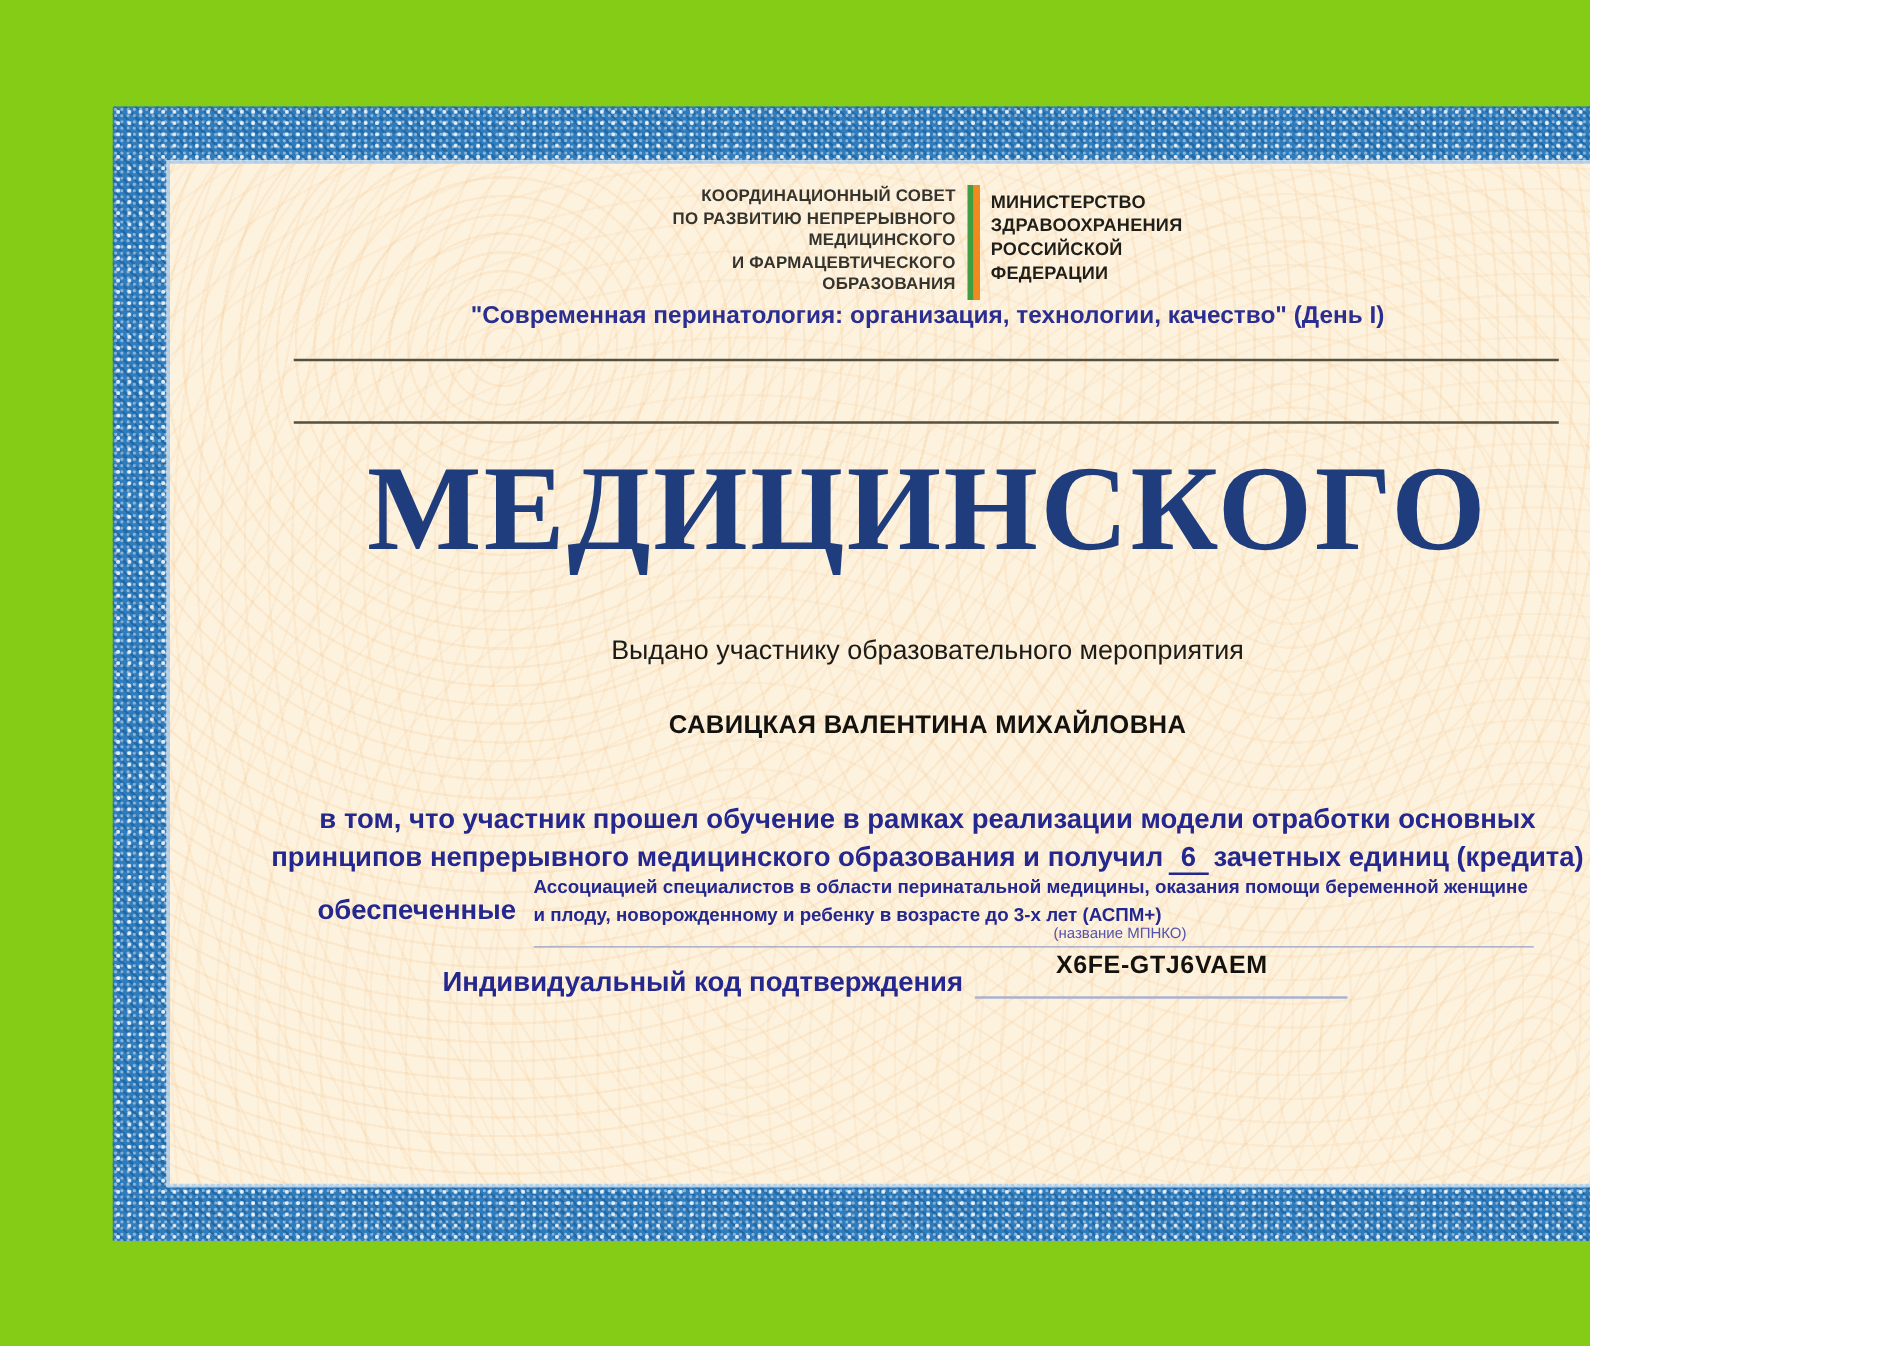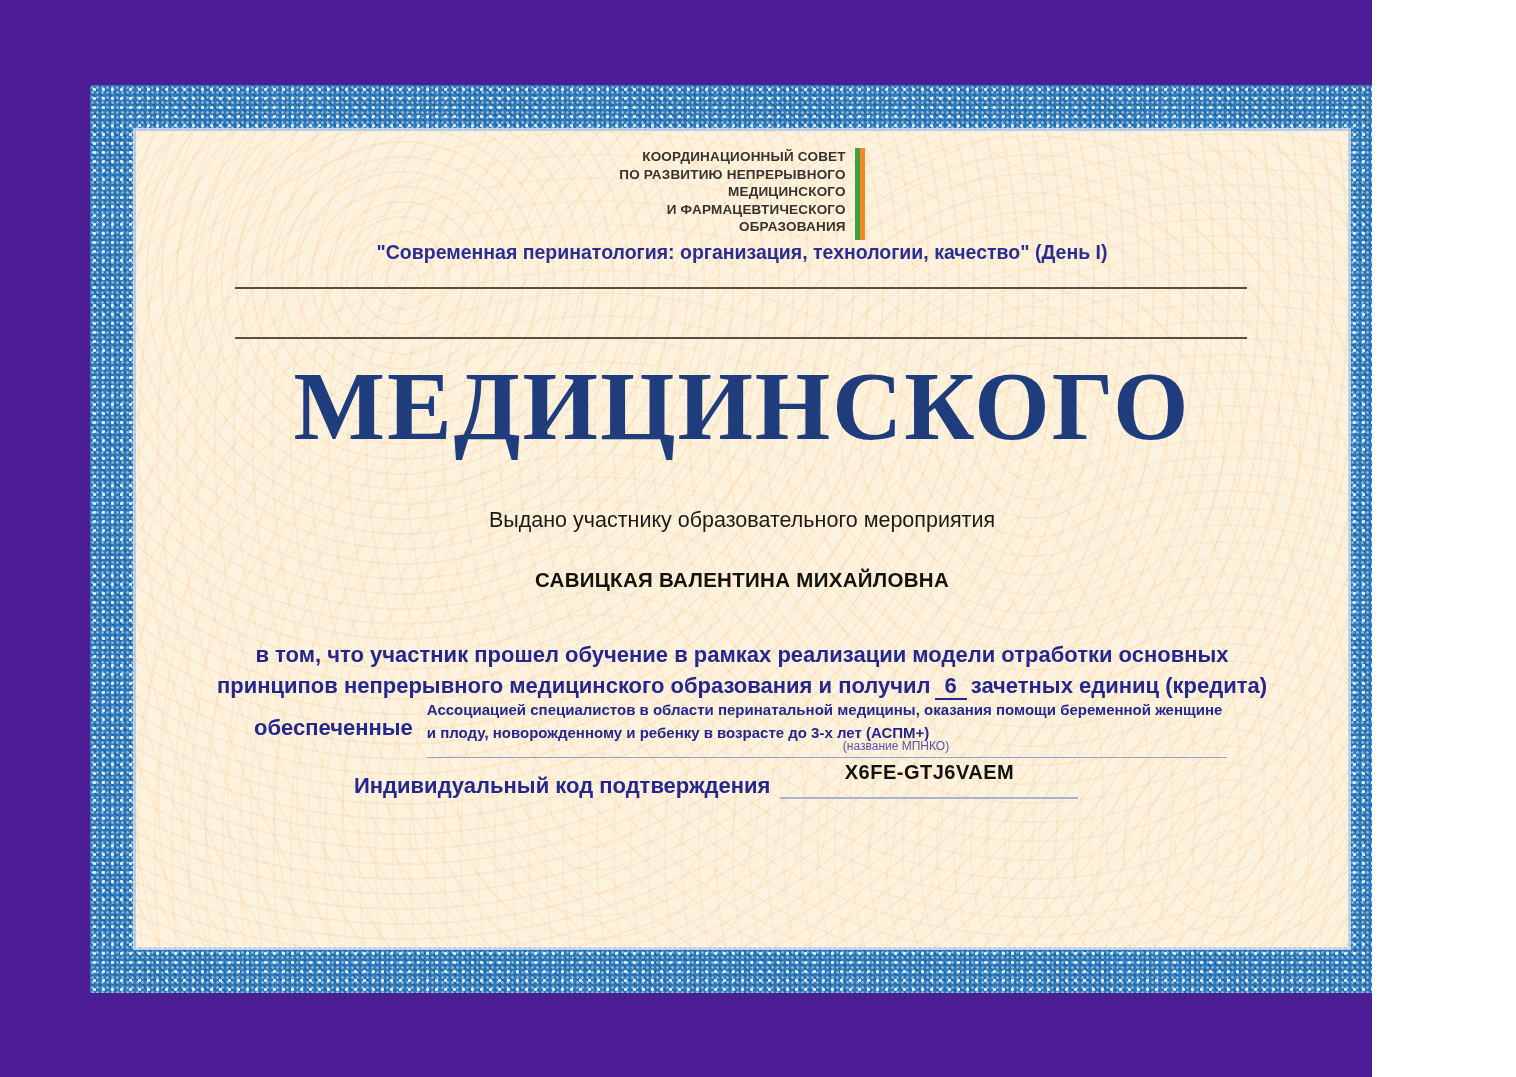--- a/index.html
+++ b/index.html
@@ -1,18 +1,18 @@
 <!DOCTYPE html>
 <html><head>
 <meta charset="utf-8">
 <style>
   * { margin:0; padding:0; box-sizing:border-box; }
   html,body { background:#ffffff; }
   body { font-family:"Liberation Sans", sans-serif; }
-  .page { position:relative; width:1372px; height:1077px; background:#4c1d95; overflow:hidden; }
+  .page { position:relative; width:1272px; height:1077px; background:#84cc16; overflow:hidden; }
 
   
   .certificate { position:absolute; left:90px; top:85px; width:1304px; height:908px; }
   .border-frame {
     position:absolute; inset:0; padding:46px;
     background-color:#2e7cbd;
     background-image:
       radial-gradient(circle, rgba(255,255,255,0.85) 1.3px, transparent 1.9px),
       radial-gradient(circle, rgba(255,255,255,0.45) 1px, transparent 1.6px),
       repeating-linear-gradient(45deg, rgba(18,84,140,0.45) 0 2px, transparent 2px 6px);
@@ -86,20 +86,26 @@
             <span class="org-line">КООРДИНАЦИОННЫЙ СОВЕТ</span>
             <span class="org-line">ПО РАЗВИТИЮ НЕПРЕРЫВНОГО</span>
             <span class="org-line">МЕДИЦИНСКОГО</span>
             <span class="org-line">И ФАРМАЦЕВТИЧЕСКОГО</span>
             <span class="org-line">ОБРАЗОВАНИЯ</span>
           </div>
           <div class="hdr-divider">
             <div class="stripe-green"></div>
             <div class="stripe-orange"></div>
           </div>
+          <div class="ministry">
+            <span class="org-line">МИНИСТЕРСТВО</span>
+            <span class="org-line">ЗДРАВООХРАНЕНИЯ</span>
+            <span class="org-line">РОССИЙСКОЙ</span>
+            <span class="org-line">ФЕДЕРАЦИИ</span>
+          </div>
         </div>
 
         <div class="event-block">
           <div>"Современная перинатология: организация, технологии, качество" (День I)</div>
         </div>
         <div class="rule rule-1"></div>
 
         <div class="rule rule-2"></div>
 
         <div class="main-title">МЕДИЦИНСКОГО</div>

